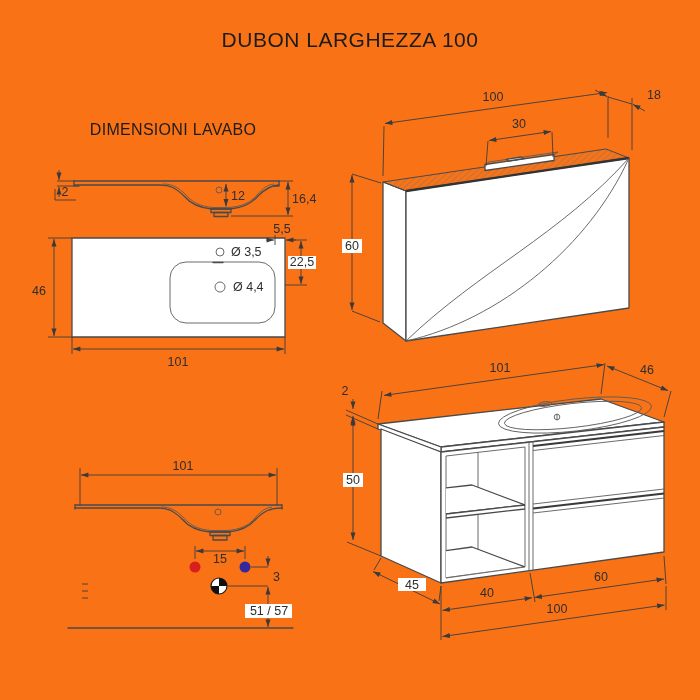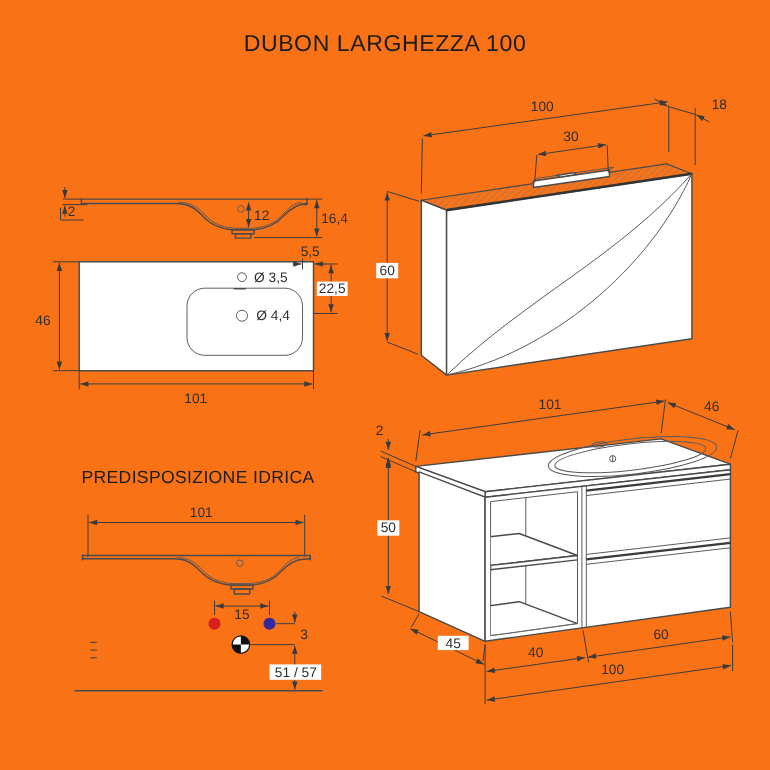--- a/index.html
+++ b/index.html
@@ -16,21 +16,21 @@
   .dim{stroke:#3c3c3c;stroke-width:.9;fill:none;}
   .face{fill:#ffffff;stroke:#4a4a4a;stroke-width:1.3;stroke-linejoin:round;}
   .dtx{font-family:"Liberation Sans", sans-serif;font-size:12.5px;fill:#2e2e2e;}
   .wbg{fill:#ffffff;}
 </style>
 </head>
 <body>
 
 <div id="stage">
   <div class="ttl">DUBON LARGHEZZA 100</div>
-  <div class="hdg" id="hdg-idrica">PREDISPOSIZIONE IDRICA</div>
+  <div class="hdg" id="hdg-lavabo">DIMENSIONI LAVABO</div>
 
   <svg width="700" height="700" viewBox="0 0 700 700">
     <defs>
       <marker id="ae" orient="auto" markerWidth="10" markerHeight="8" refX="8.6" refY="3">
         <path d="M0.4,0.2 L8.6,3 L0.4,5.8 Z" fill="#3a3a3a"></path>
       </marker>
       <marker id="as" orient="auto-start-reverse" markerWidth="10" markerHeight="8" refX="8.6" refY="3">
         <path d="M0.4,0.2 L8.6,3 L0.4,5.8 Z" fill="#3a3a3a"></path>
       </marker>
       <pattern id="hatch" patternUnits="userSpaceOnUse" width="4.5" height="4.5" patternTransform="rotate(48)">

